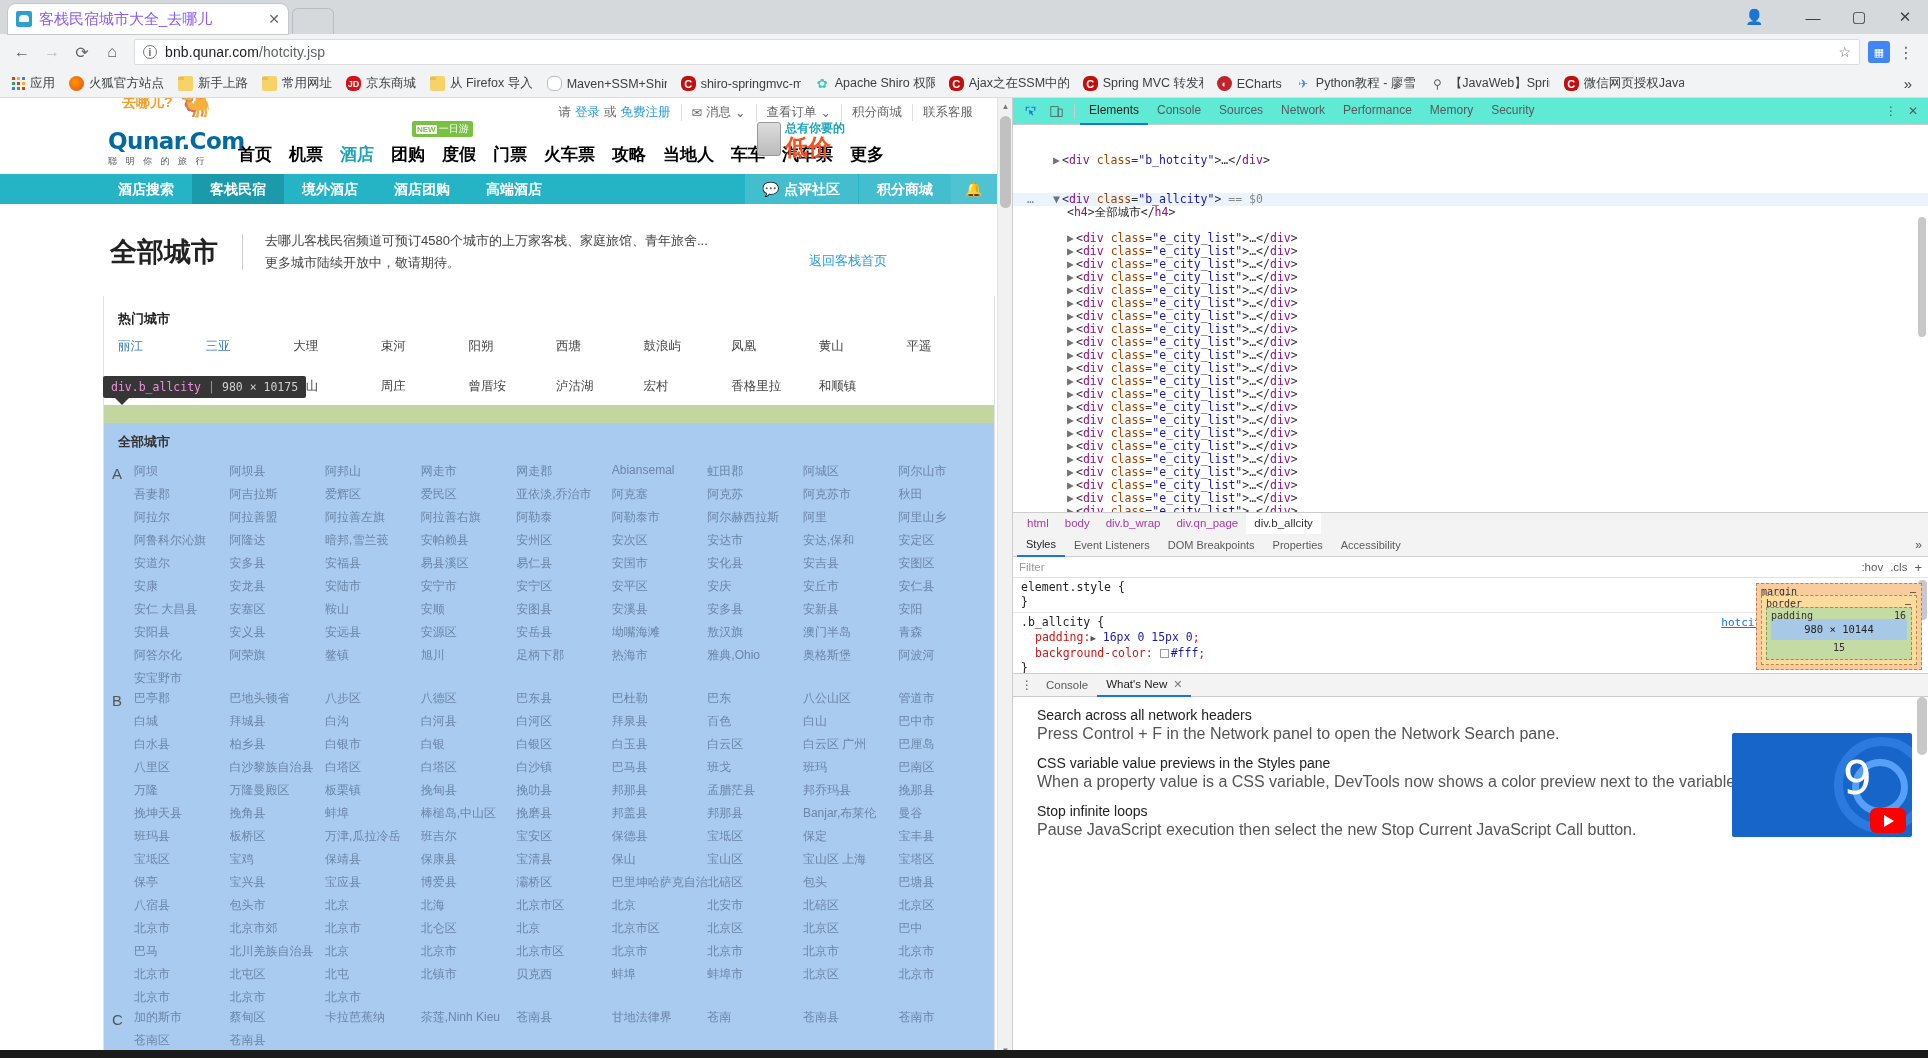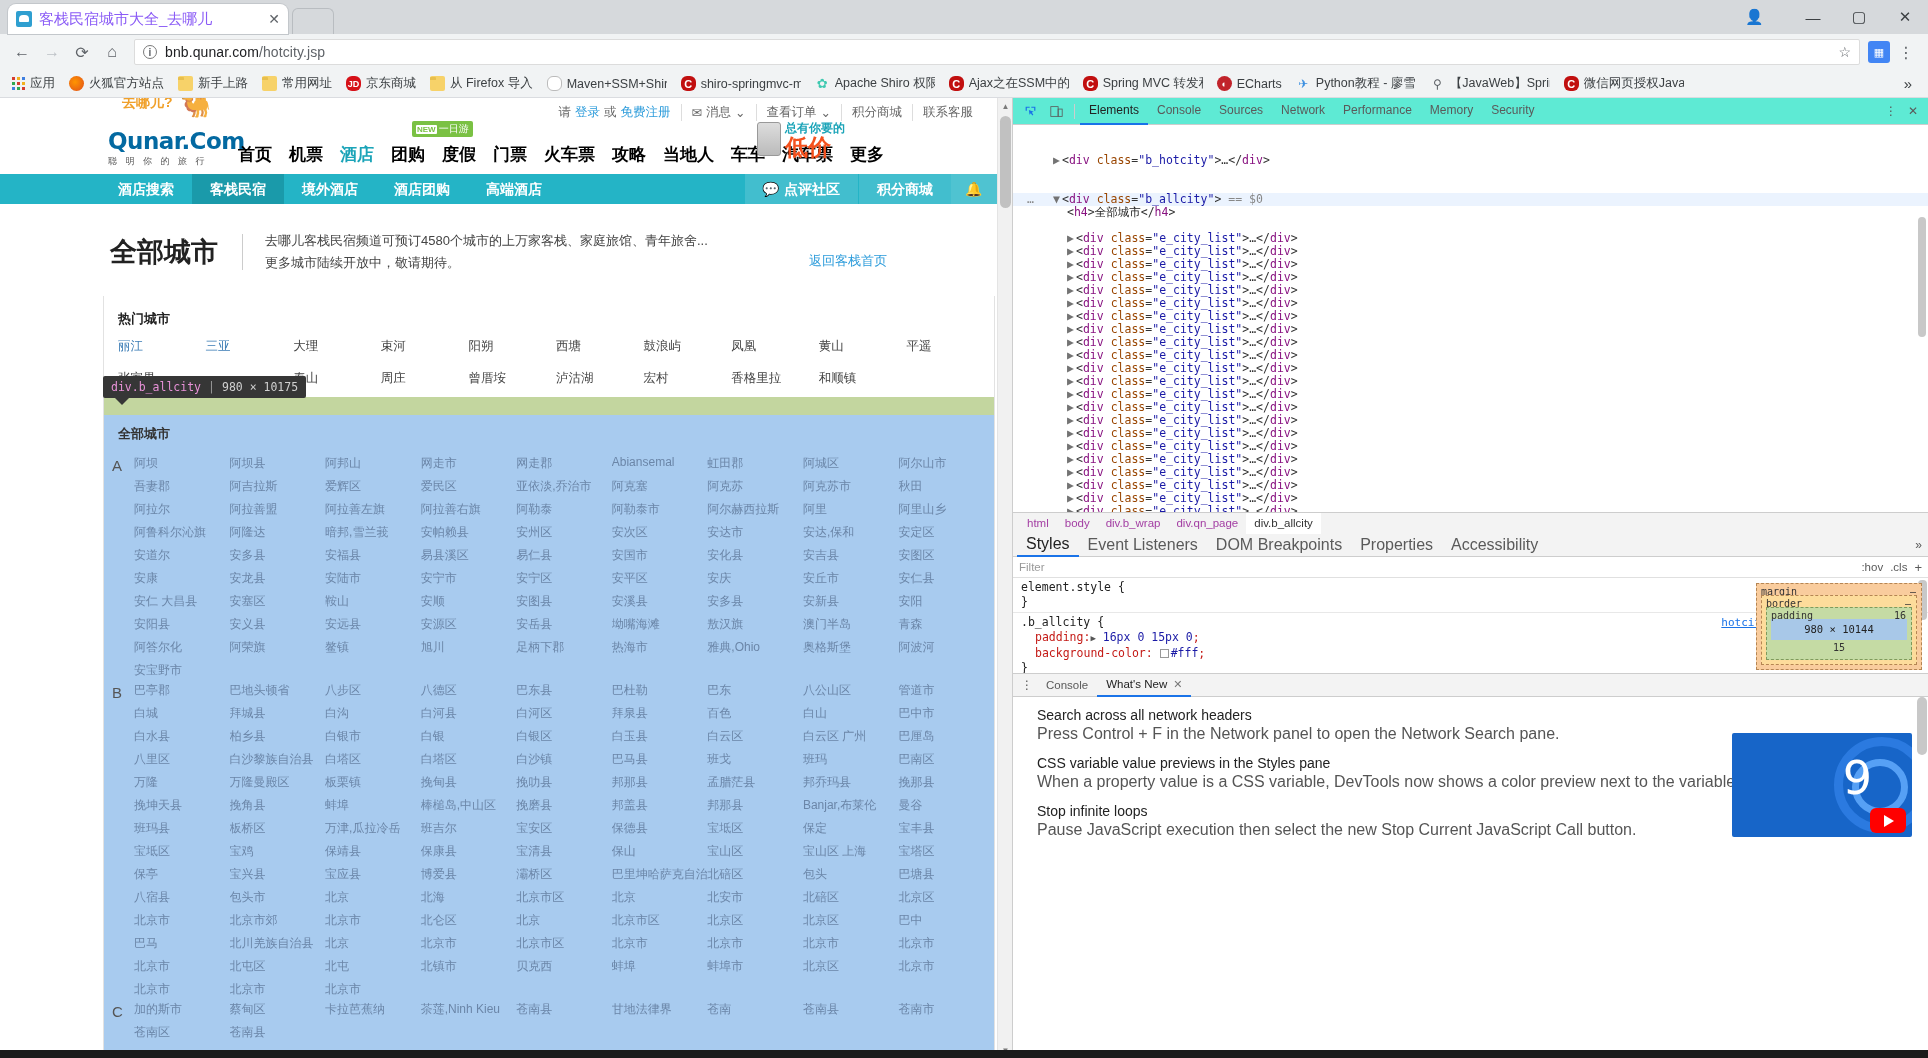--- a/index.html
+++ b/index.html
@@ -103,21 +103,21 @@
   .blue-nav .bell { background:rgba(255,255,255,.2); width:46px; text-align:center; color:#fff; font-size:14px; line-height:30px; }
 
   .hdr { display:flex; align-items:center; padding:26px 0 22px 110px; position:relative; }
   .hdr h1 { margin:0; font-size:27px; font-weight:bold; color:#222; padding-right:24px; border-right:1px solid #ccc; }
   .hdr .desc { padding-left:22px; font-size:13px; color:#444; line-height:22px; }
   .hdr .back { position:absolute; right:110px; bottom:26px; color:#2d9cdb; font-size:13px; text-decoration:none; }
 
   .card { margin:0 0 0 103px; width:892px; border:1px solid #e2e2e2; border-top:none; }
   .hot { padding:14px 0 10px 14px; }
   .hot h4 { margin:0 0 10px 0; font-size:13px; font-weight:bold; color:#222; }
-  .citygrid { display:grid; grid-template-columns:repeat(10,1fr); row-gap:15px; font-size:12.5px; }
+  .citygrid { display:grid; grid-template-columns:repeat(10,1fr); row-gap:23px; font-size:12.5px; }
   .citygrid a { color:#3c6ea0; text-decoration:none; }
   .hot .citygrid a { color:#444; }
   .hot .citygrid a.blue { color:#3b7cb5; }
 
   .greenbar { height:18px; background:#c3d69f; }
   .allcity { background:#a8cbef; padding:10px 0 10px 0; }
   .allcity h4 { margin:0 0 12px 14px; font-size:13px; font-weight:bold; color:#333; }
   .alpha-row { display:flex; padding:0 0 0 8px; margin-bottom:3px; }
   .alpha-letter { width:22px; font-size:15px; color:#555; padding-top:2px; }
   .alpha-cities { flex:1; display:grid; grid-template-columns:repeat(9,1fr); row-gap:6px; font-size:12px; }
@@ -158,21 +158,21 @@
   .dots-gutter { position:absolute; left:14px; color:#888; }
   .el-scroll { position:absolute; right:1px; top:0; bottom:0; width:10px; }
   .el-scroll .thumb { position:absolute; top:92px; left:1px; width:8px; height:120px; background:#c8c8c8; border-radius:4px; }
 
   .crumbs { height:22px; background:#f3f3f3; border-top:1px solid #cdcdcd; display:flex; align-items:center;
             padding-left:6px; font-size:11.5px; gap:0; }
   .crumb { padding:0 8px; color:#a33ea3; line-height:21px; }
   .crumb.on { background:#fff; color:#333; }
 
   .dt-stabs { height:23px; background:#f3f3f3; border-bottom:1px solid #cdcdcd; display:flex; align-items:center; padding-left:4px; }
-  .stab { padding:0 9px; line-height:22px; color:#5a5a5a; font-size:16px; }
+  .stab { padding:0 9px; line-height:22px; color:#5a5a5a; font-size:11px; }
   .stab.on { color:#222; border-bottom:2px solid #1a73e8; }
   .stabs-right { margin-left:auto; display:flex; align-items:center; gap:6px; padding-right:6px; color:#5a5a5a; }
 
   .filterbar { height:21px; border-bottom:1px solid #e0e0e0; display:flex; align-items:center;
                padding:0 6px; font-size:11.5px; color:#999; }
   .filterbar .fright { margin-left:auto; display:flex; align-items:center; gap:7px; color:#5a5a5a; }
   .fplus { color:#5a5a5a; font-size:13px; }
 
   .styles { height:95px; overflow:hidden; font-family:"DejaVu Sans Mono","Liberation Mono",monospace;
             font-size:11.5px; line-height:15px; position:relative; background:#fff; }

